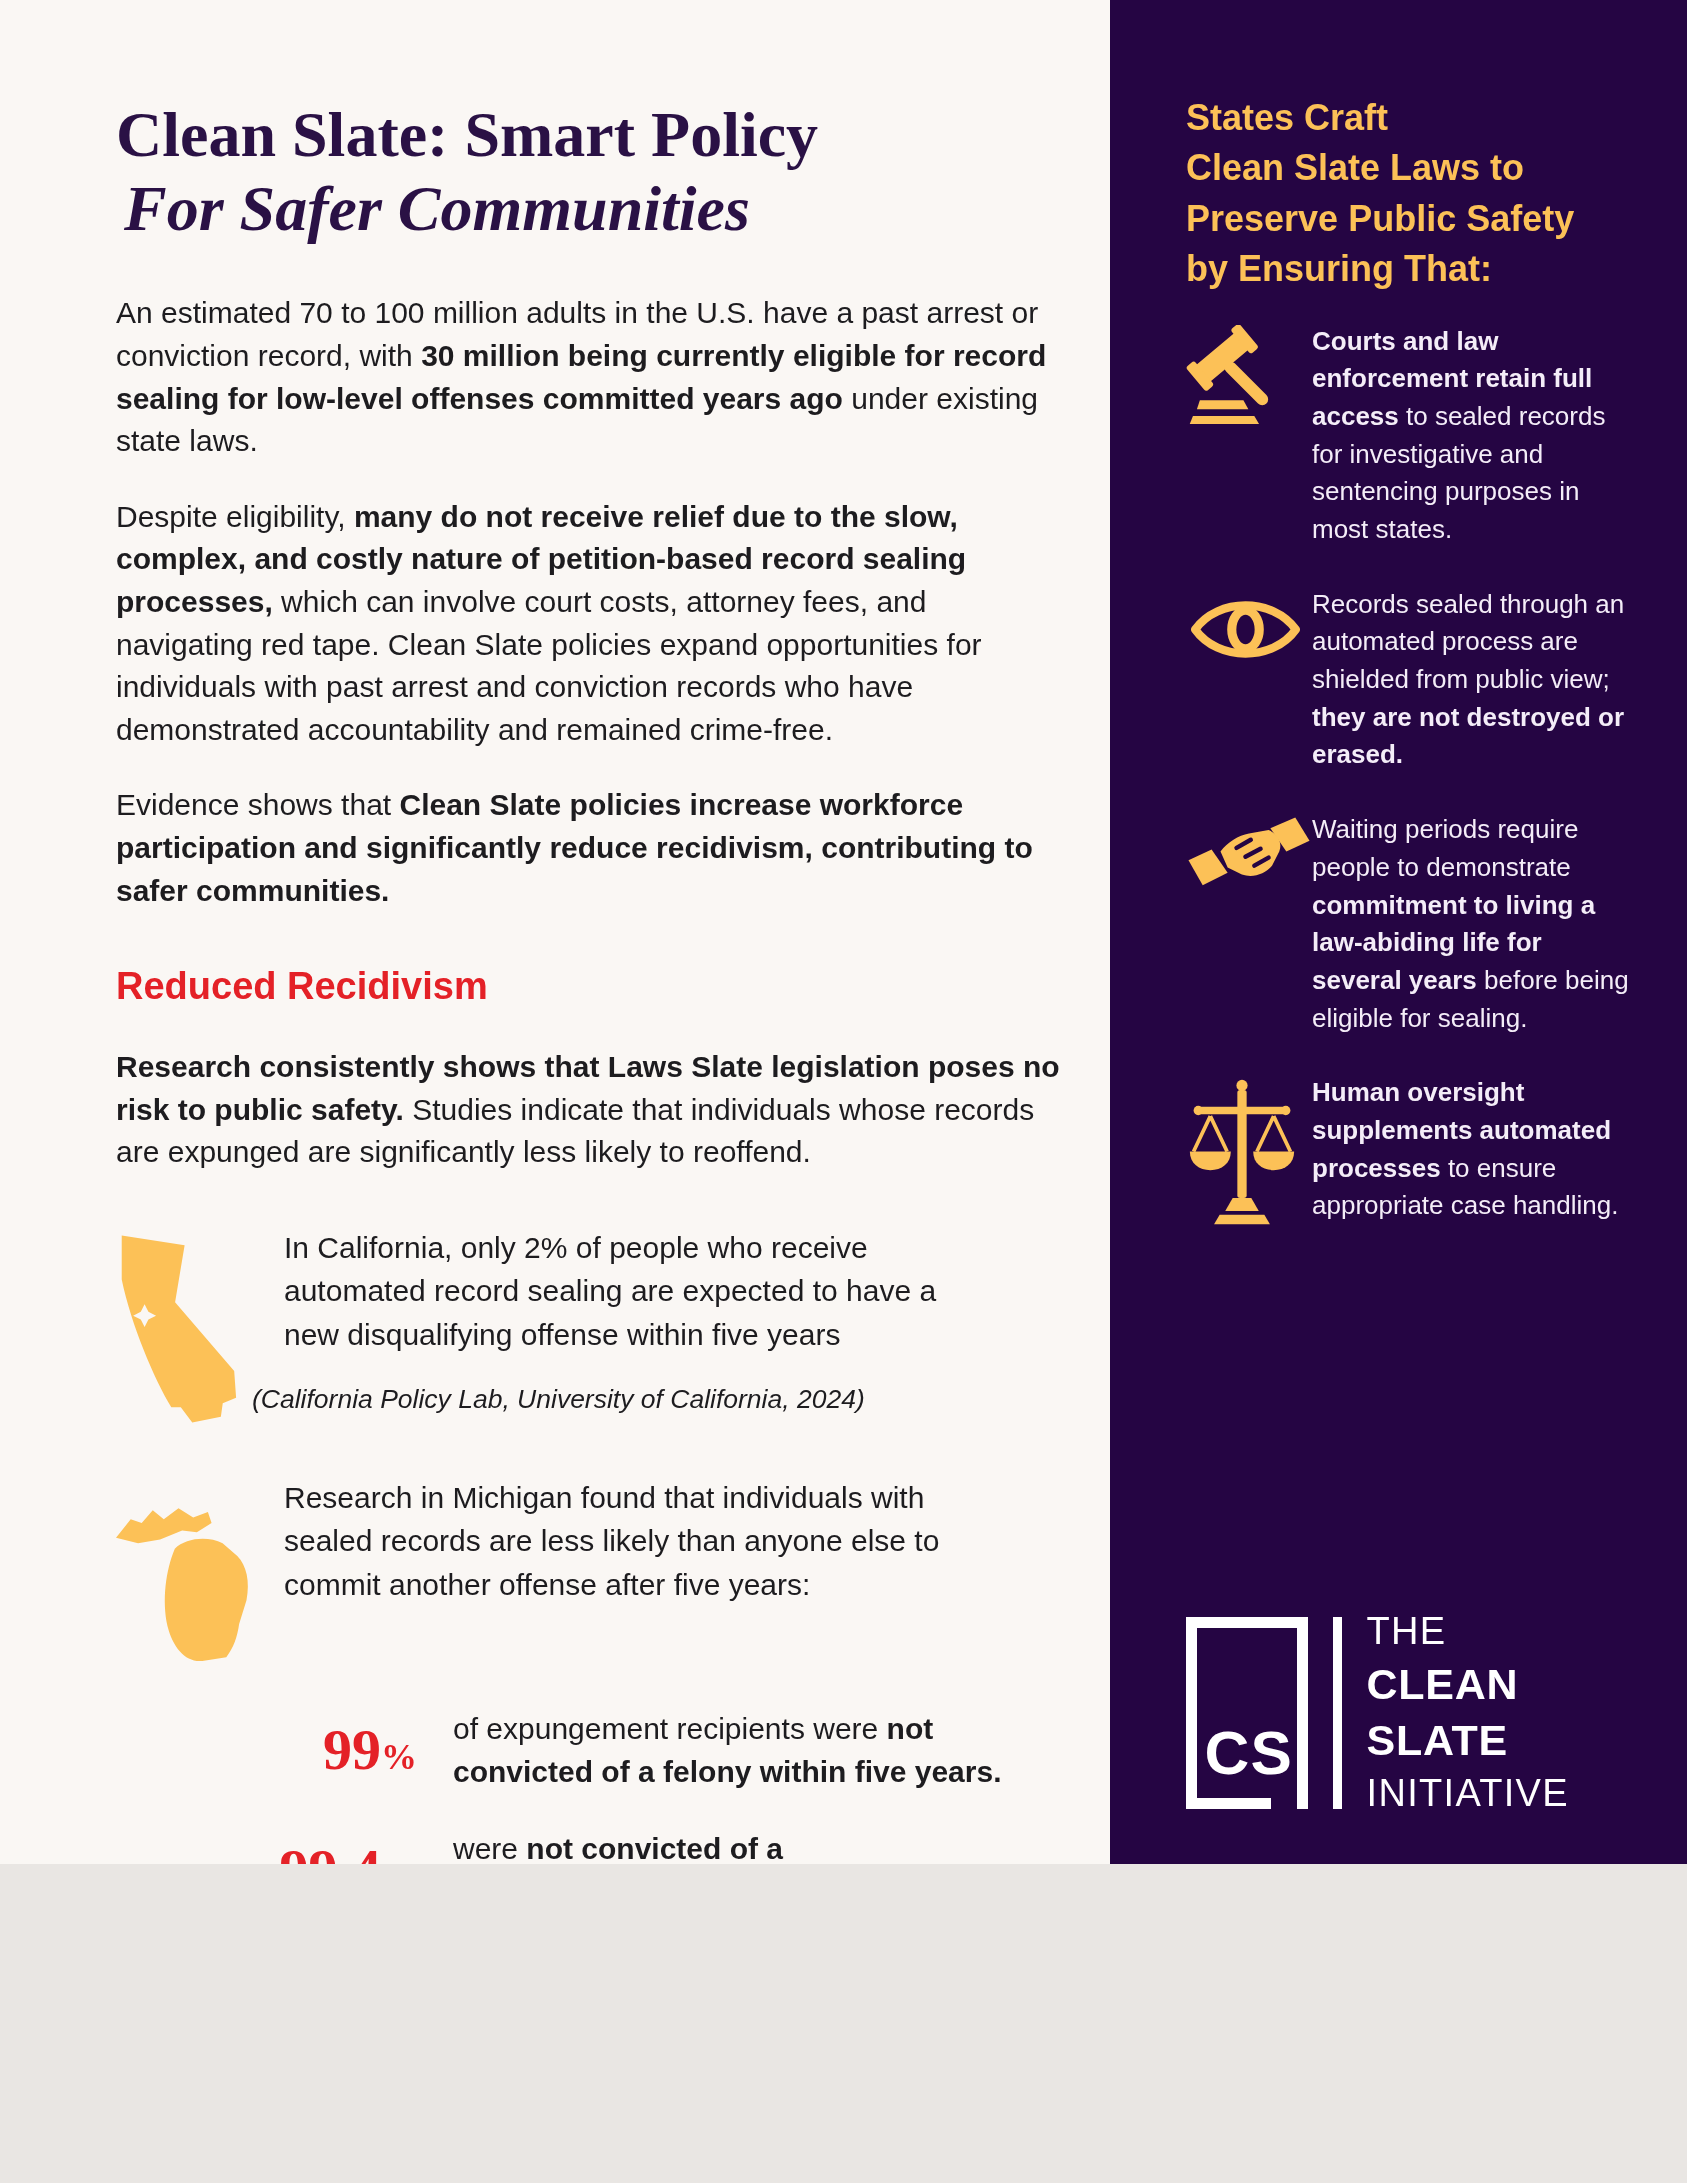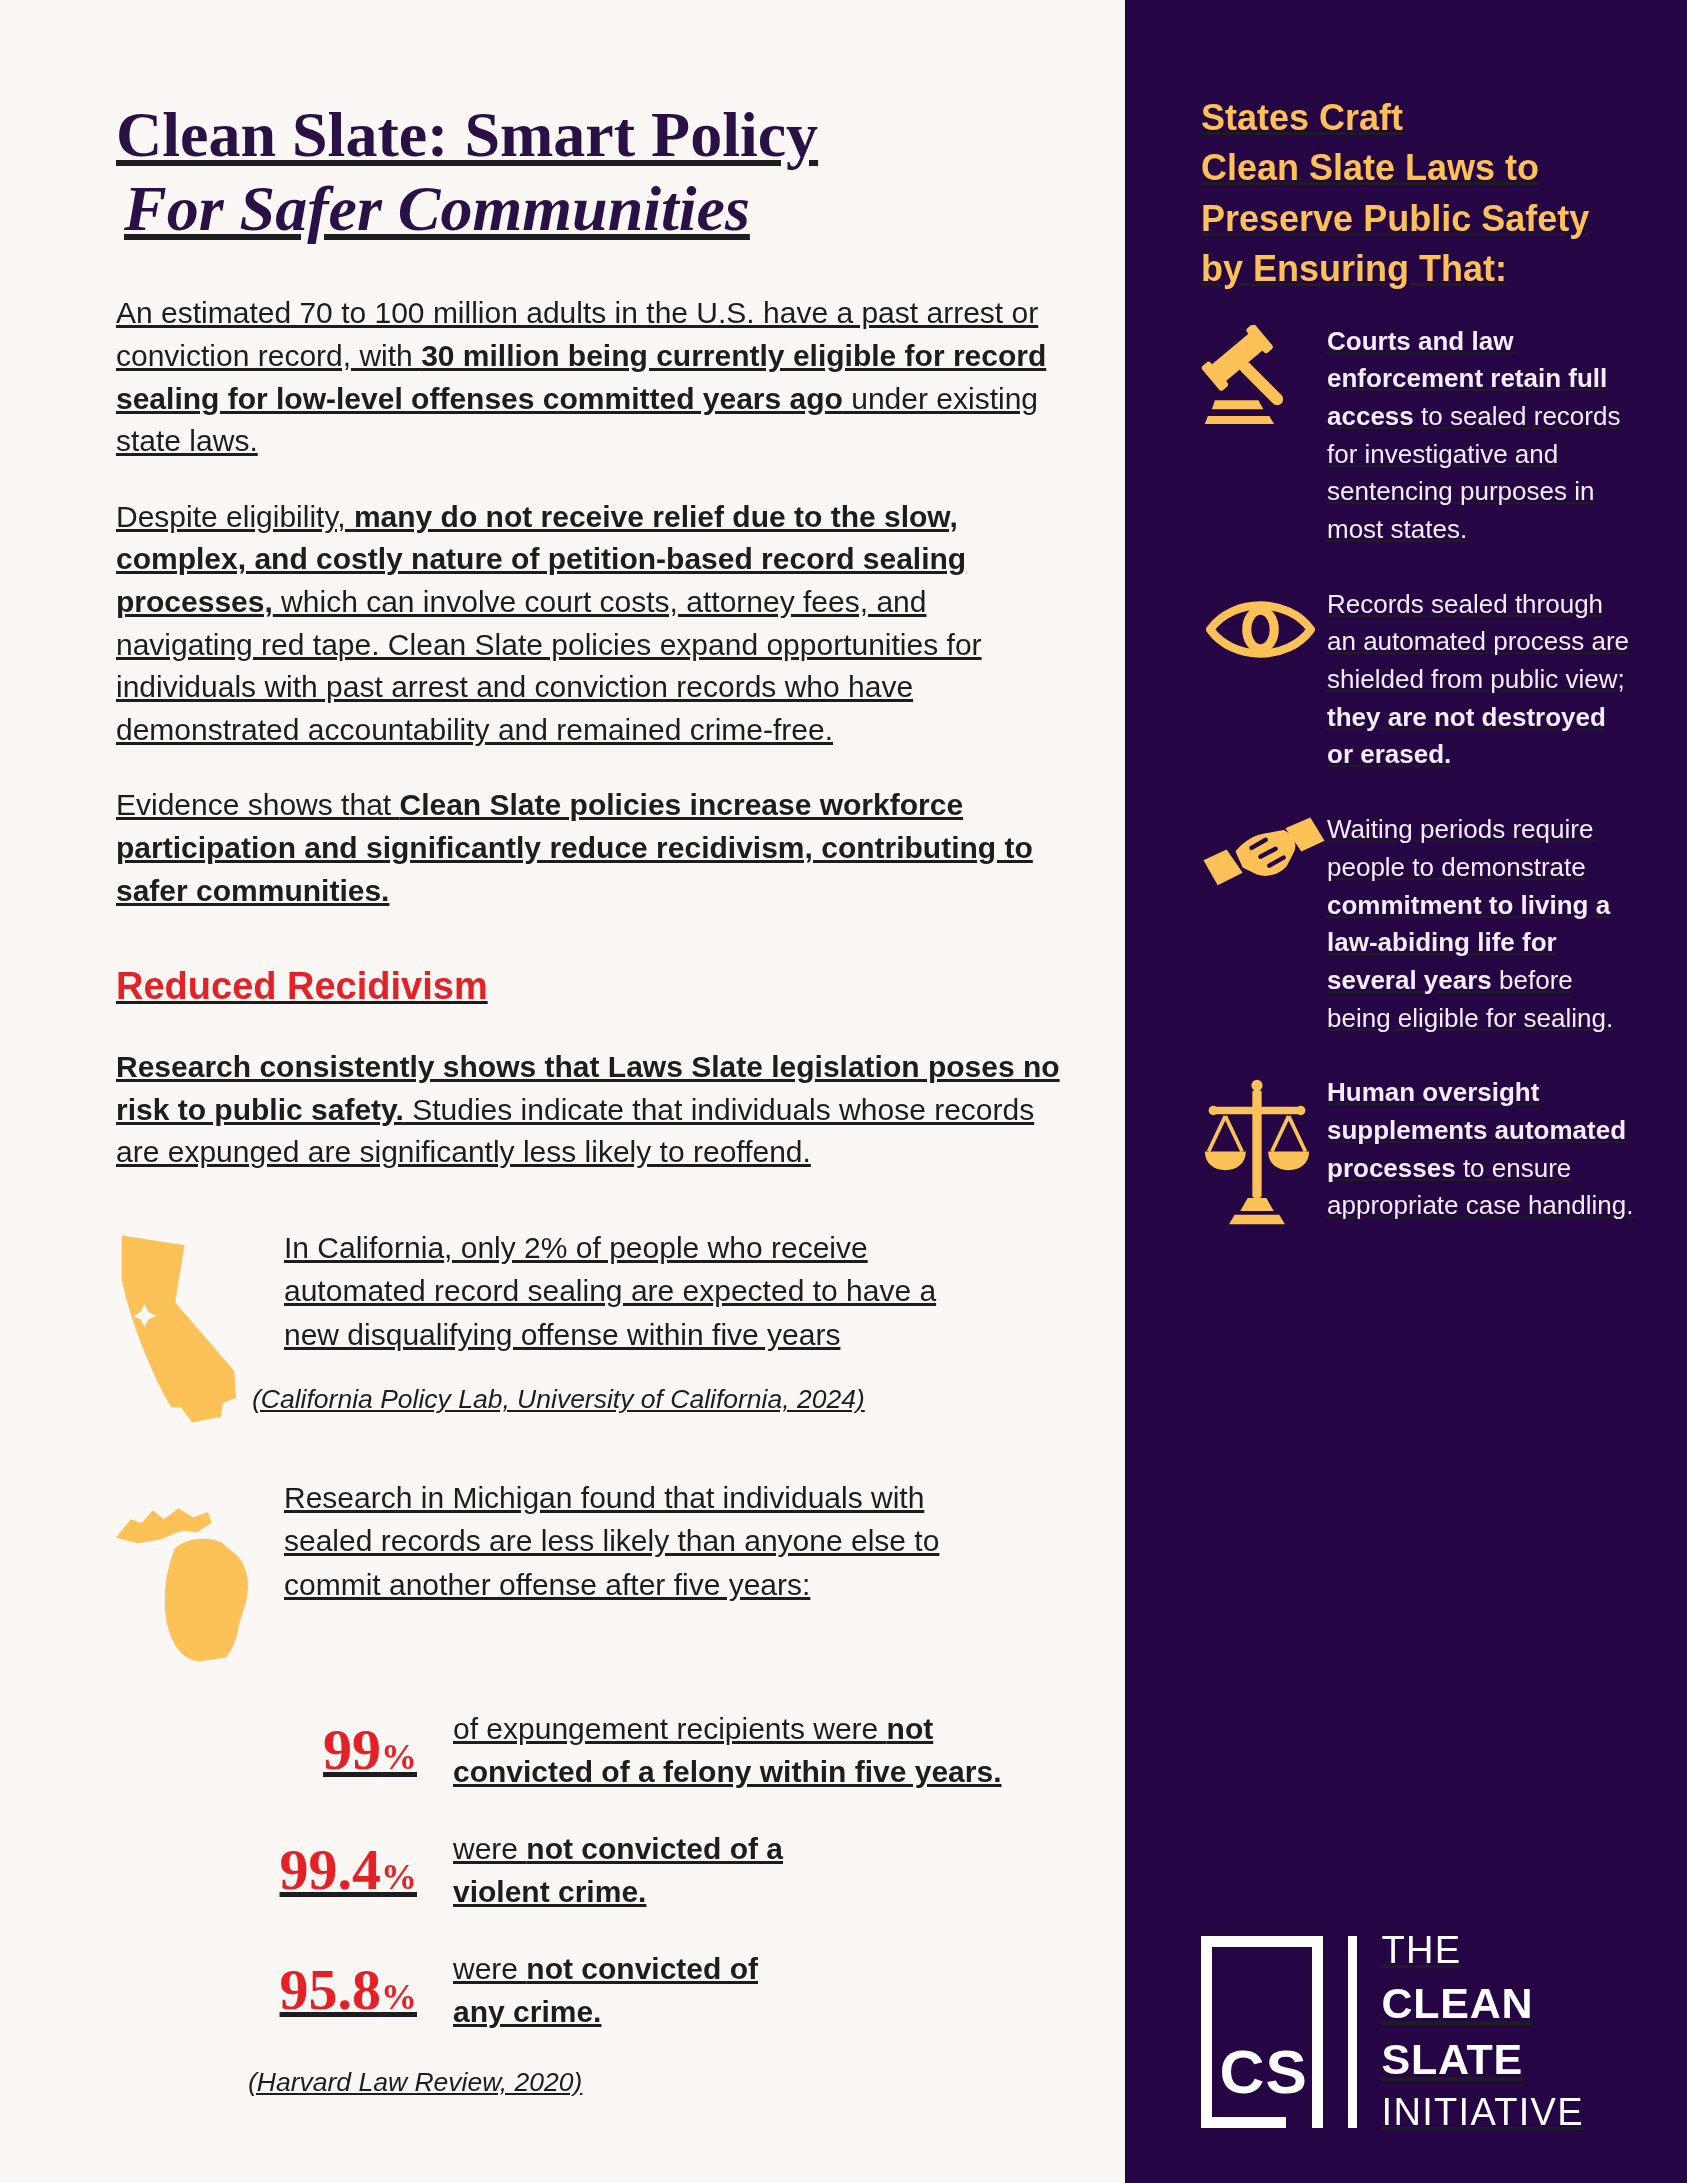--- a/index.html
+++ b/index.html
@@ -1,22 +1,22 @@
 <!DOCTYPE html>
 <html style="--page-bg: #faf7f4; --sidebar-bg: #250543; --accent-yellow: #fcc157; --accent-red: #e42127; --title-color: #2a1145; --body-ink: #1d1c1f; --sidebar-ink: #f4edf8;font-size:10.6px"><head>
 <meta charset="utf-8">
 <style>
   :root{
     --page-bg:#faf7f4; --sidebar-bg:#250543; --accent-yellow:#fcc157;
     --accent-red:#e42127; --title-color:#2a1145; --body-ink:#1d1c1f; --sidebar-ink:#f4edf8;
   }
   *{box-sizing:border-box;}
   body{margin:0;background:#e9e6e3;}
-  .page{width:1687px;height:2183px;display:flex;background:var(--page-bg,#faf7f4);
-        font-family:"Liberation Sans",sans-serif;color:var(--body-ink,#1d1c1f);overflow:hidden;text-decoration:underline;}
+  .page{width:1687px;height:1864px;display:flex;background:var(--page-bg,#faf7f4);
+        font-family:"Liberation Sans",sans-serif;color:var(--body-ink,#1d1c1f);overflow:hidden;}
   .b{font-weight:700;}
 
   
   .main{width:1110px;flex:0 0 1110px;padding:98px 46px 0 116px;overflow:hidden;}
   .title{font-family:"Liberation Serif",serif;font-weight:700;color:var(--title-color,#2a1145);
          font-size:64px;line-height:1.16;margin:0 0 46px 0;}
   .title .line2{font-style:italic;margin-left:8px;}
   .para{font-size:30px;line-height:1.42;margin:0 0 33px 0;max-width:951px;}
   .section-heading{color:var(--accent-red,#e42127);font-size:38px;font-weight:700;margin:53px 0 38px 0;}
   .state-row{display:flex;align-items:flex-start;}
@@ -29,21 +29,21 @@
   .stat-row{display:flex;align-items:center;margin-bottom:33px;}
   .stat-value{flex:0 0 175px;text-align:right;font-family:"Liberation Serif",serif;font-weight:700;
               color:var(--accent-red,#e42127);font-size:58px;line-height:1;}
   .stat-value.small{font-size:58px;}
   .stat-value .pct{font-size:0.62em;}
   .stat-text{margin-left:36px;font-size:30px;line-height:1.45;}
   .harvard{margin:9.3px 0 0 132px;font-size:26.5px;font-style:italic;}
 
   
   .sidebar{flex:1;background:var(--sidebar-bg,#250543);color:var(--sidebar-ink,#f4edf8);
-           padding:93px 53px 46px 76px;display:flex;flex-direction:column;overflow:hidden;margin-left:15px;}
+           padding:93px 53px 46px 76px;display:flex;flex-direction:column;overflow:hidden;}
   .sb-heading{color:var(--accent-yellow,#fcc157);font-size:36px;font-weight:700;line-height:1.4;margin-bottom:28px;}
   .sb-item{display:flex;align-items:flex-start;margin-bottom:37px;}
   .sb-icon{flex:0 0 126px;padding-top:2.6px;color:var(--accent-yellow,#fcc157);}
   .sb-text{font-size:26px;line-height:1.45;max-width:334px;}
 
   .logo{margin-top:auto;display:flex;align-items:center;color:#ffffff;}
   .csi-mark{position:relative;width:122px;height:192px;flex:0 0 auto;}
   .csi-mark .bar{position:absolute;background:#ffffff;}
   .bar-top{left:0;top:0;width:100%;height:11.2px;}
   .bar-left{left:0;top:0;width:11.2px;height:100%;}

